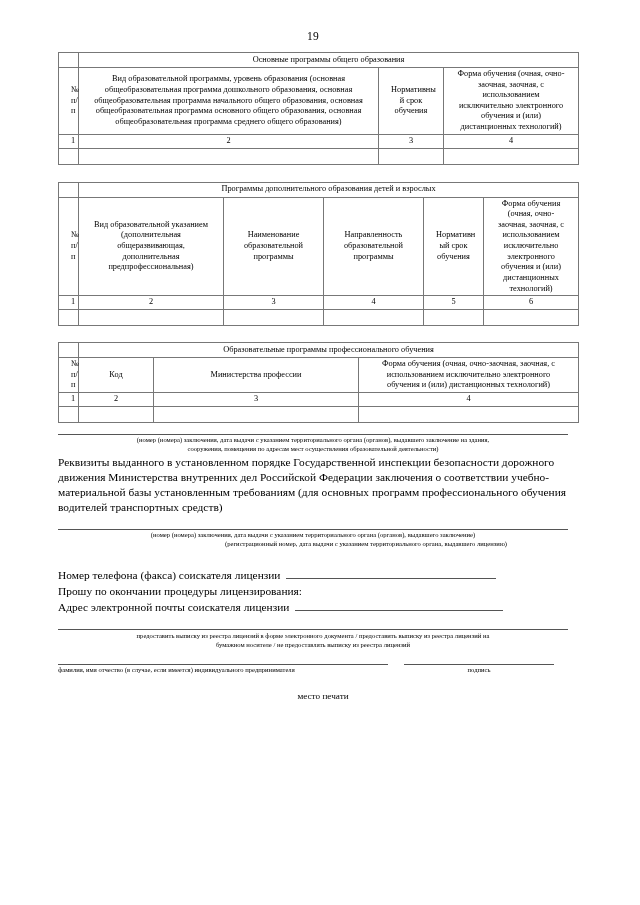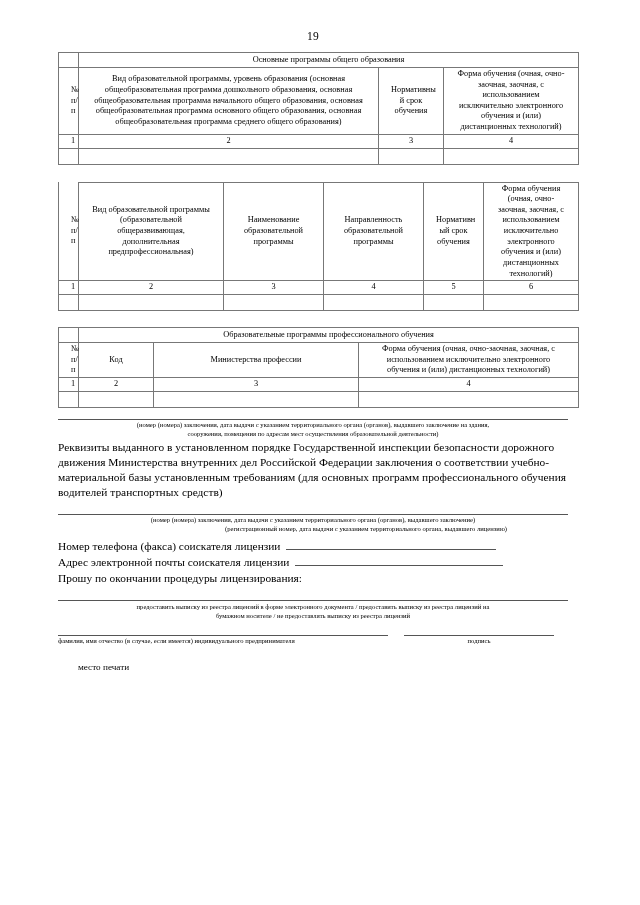--- a/index.html
+++ b/index.html
@@ -129,20 +129,21 @@
   .sig-cap.center { text-align: center; }
   .date-row {
     font-size: 11.4px;
     margin-top: 16px;
     white-space: nowrap;
   }
   .seal-row {
     font-size: 9.2px;
     margin-top: 18px;
     padding-left: 20px;
+    text-align: center;
   }
   .spacer-8 { height: 8px; }
   .choice-rule {
     border-bottom: 1px solid #555;
     margin-top: 14px;
     margin-bottom: 2px;
   }
 </style>
 </head>
 <body>
@@ -192,22 +193,26 @@
       <colgroup>
         <col style="width:20px">
         <col style="width:145px">
         <col style="width:100px">
         <col style="width:100px">
         <col style="width:60px">
         <col style="width:95px">
       </colgroup>
       <tbody>
         <tr>
+          <td class="blank-corner"></td>
+          <td class="title-cell" colspan="5">Программы дополнительного образования детей и взрослых</td>
+        </tr>
+        <tr>
           <td class="no-cell" style="border-top:none">№<br>п/п</td>
-          <td>Вид образовательной программы (образовательной общеразвивающая, дополнительная предпрофессиональная)</td>
+          <td>Вид образовательной указанием (дополнительная общеразвивающая, дополнительная предпрофессиональная)</td>
           <td>Наименование образовательной программы</td>
           <td>Направленность образовательной программы</td>
           <td>Нормативн ый срок обучения</td>
           <td>Форма обучения (очная, очно-заочная, заочная, с использованием исключительно электронного обучения и (или) дистанционных технологий)</td>
         </tr>
         <tr>
           <td class="num-row">1</td>
           <td class="num-row">2</td>
           <td class="num-row">3</td>
           <td class="num-row">4</td>
@@ -265,25 +270,25 @@
     <div class="rule short"></div>
     <p class="caption">(номер (номера) заключения, дата выдачи с указанием территориального органа (органов), выдавшего заключение на здания,</p>
     <p class="caption">сооружения, помещения по адресам мест осуществления образовательной деятельности)</p>
 
     <p class="body-par nojust" style="margin-top:2px">Реквизиты выданного в установленном порядке Государственной инспекции безопасности дорожного движения Министерства внутренних дел Российской Федерации заключения о соответствии учебно-материальной базы установленным требованиям (для основных программ профессионального обучения водителей транспортных средств)</p>
     <div class="rule short" style="margin-top:14px"></div>
     <p class="caption">(номер (номера) заключения, дата выдачи с указанием территориального органа (органов), выдавшего заключение)</p>
 
     <p class="caption left-ind">(регистрационный номер, дата выдачи с указанием территориального органа, выдавшего лицензию)</p>
 
-    <div class="field-row" style="margin-top:4px"><span>Номер телефона (факса) соискателя лицензии</span><span class="inline-line" style="width:210px;margin-left:6px"></span></div>
+    <div class="field-row" style="margin-top:18px"><span>Номер телефона (факса) соискателя лицензии</span><span class="inline-line" style="width:210px;margin-left:6px"></span></div>
+
+    <div class="field-row">Прошу по окончании процедуры лицензирования:</div>
 
     <div class="field-row"><span>Адрес электронной почты соискателя лицензии</span><span class="inline-line" style="width:208px;margin-left:6px"></span></div>
-
-    <div class="field-row">Прошу по окончании процедуры лицензирования:</div>
 
     <div class="choice-rule"></div>
     <p class="caption">предоставить выписку из реестра лицензий в форме электронного документа / предоставить выписку из реестра лицензий на</p>
     <p class="caption">бумажном носителе / не предоставлять выписку из реестра лицензий</p>
 
     <div class="sig-row">
       <div class="sig-col-name">
         <div class="sig-line"></div>
         <div class="sig-cap">фамилия, имя  отчество (в случае, если имеется) индивидуального предпринимателя</div>
       </div>

